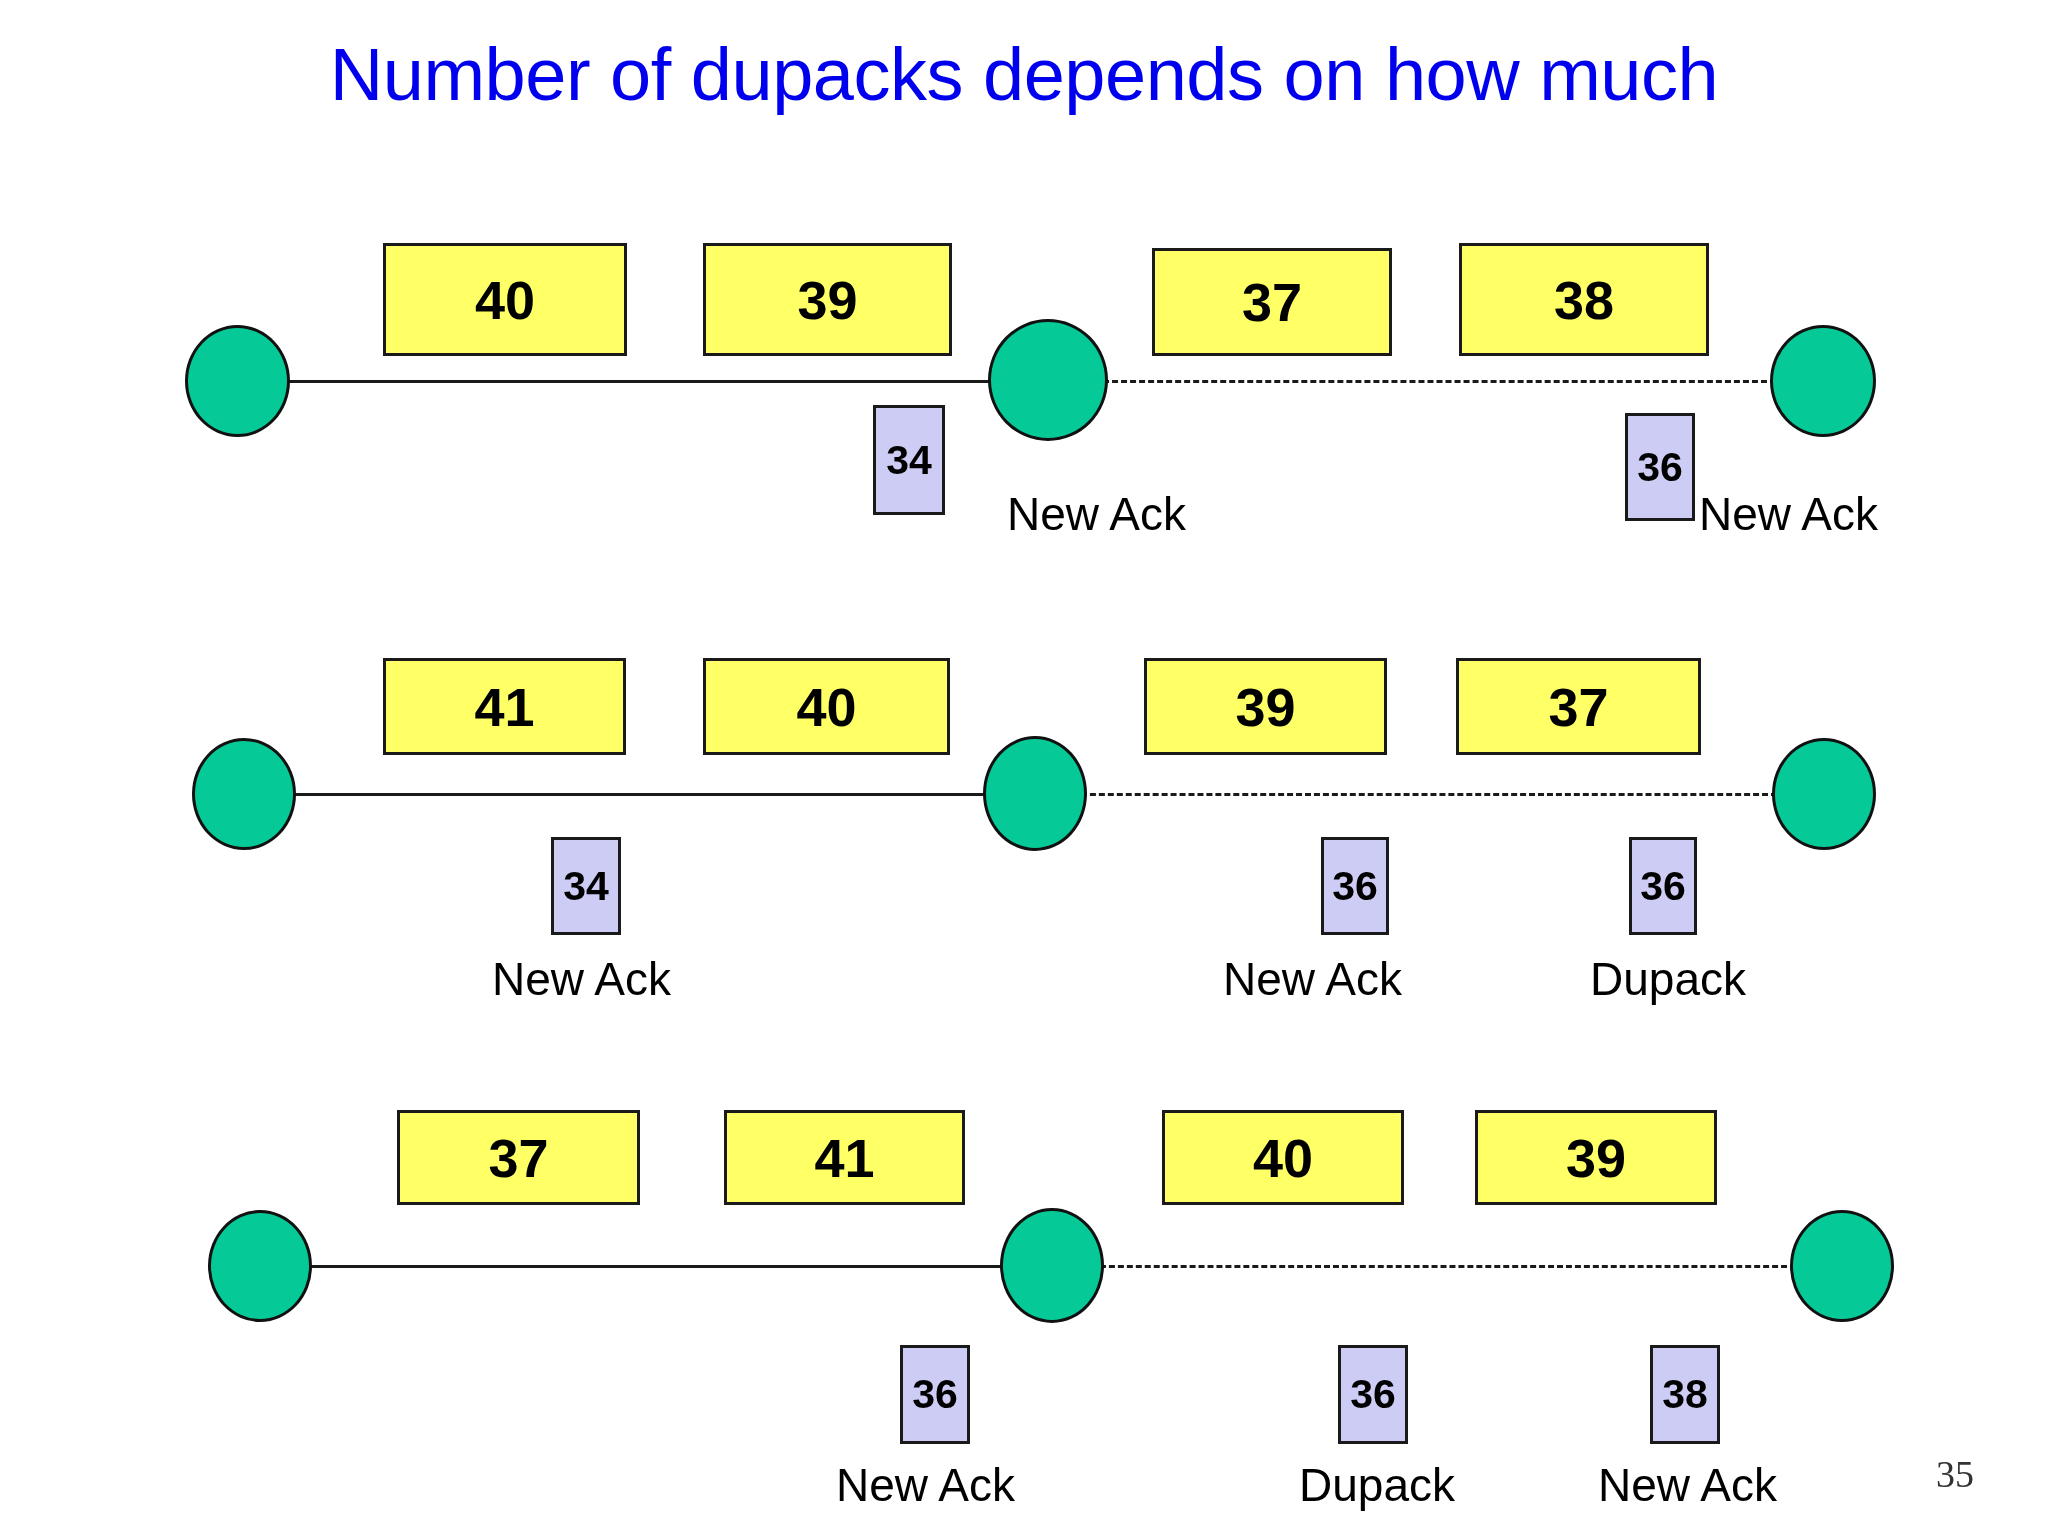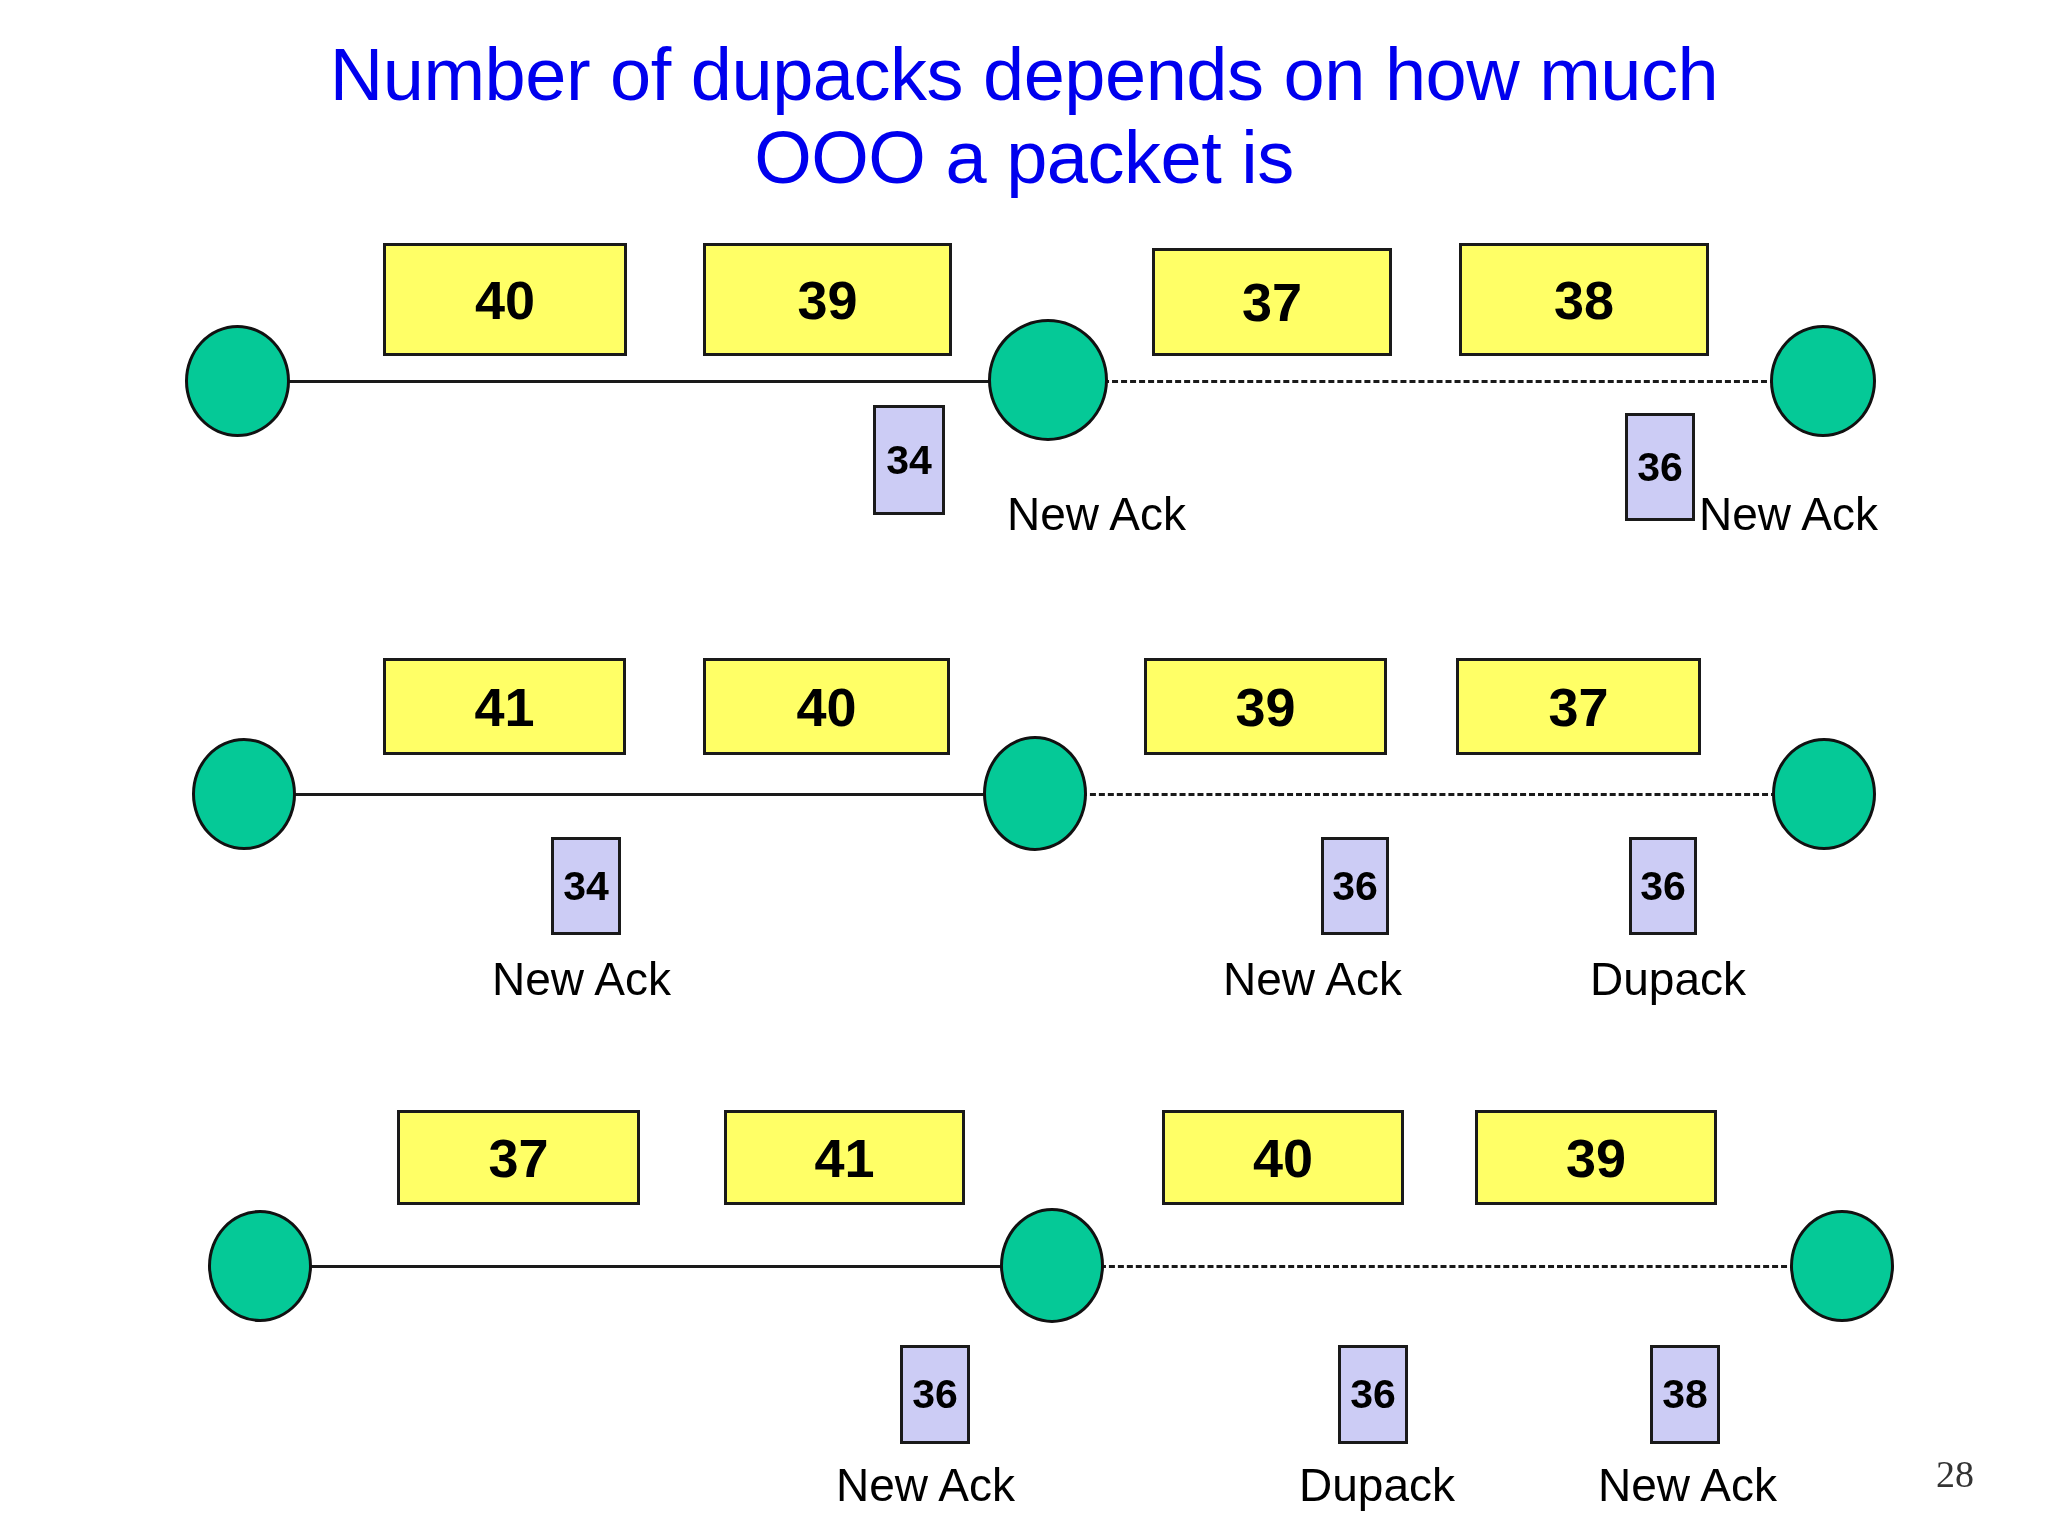--- a/index.html
+++ b/index.html
@@ -110,21 +110,20 @@
     font-size: 38px;
   }
 </style>
 </head>
 <body>
 
 <div id="slide">
 
   <div class="title">
     <span class="title-line">Number of dupacks depends on how much</span>
-    <span class="title-line">OOO a packet is</span>
   </div>
 
   <div class="row" style="top:215px;">
 
     <div class="wire" style="left:272px; top:165px; width:740px;"></div>
     <div class="wire dashed" style="left:1085px; top:165px; width:700px;"></div>
 
     <div class="node" style="left:185px; top:110px; width:105px; height:112px;"></div>
     <div class="node" style="left:988px; top:104px; width:120px; height:122px;"></div>
     <div class="node" style="left:1770px; top:110px; width:106px; height:112px;"></div>
@@ -182,15 +181,15 @@
     <div class="ack" style="left:900px; top:245px; width:70px; height:99px;">36</div>
     <div class="acklabel" style="left:836px; top:358px;">New Ack</div>
 
     <div class="ack" style="left:1338px; top:245px; width:70px; height:99px;">36</div>
     <div class="acklabel" style="left:1299px; top:358px;">Dupack</div>
 
     <div class="ack" style="left:1650px; top:245px; width:70px; height:99px;">38</div>
     <div class="acklabel" style="left:1598px; top:358px;">New Ack</div>
   </div>
 
-  <div class="pagenum">28</div>
+  <div class="pagenum">35</div>
 
 </div>
 
 </body></html>

